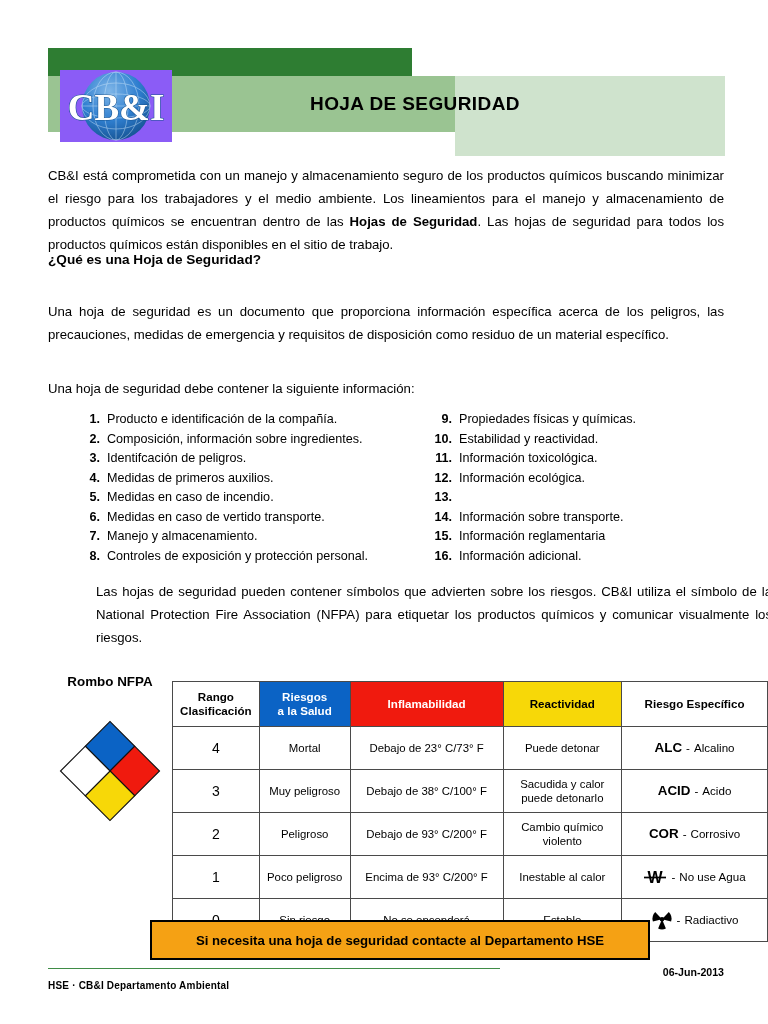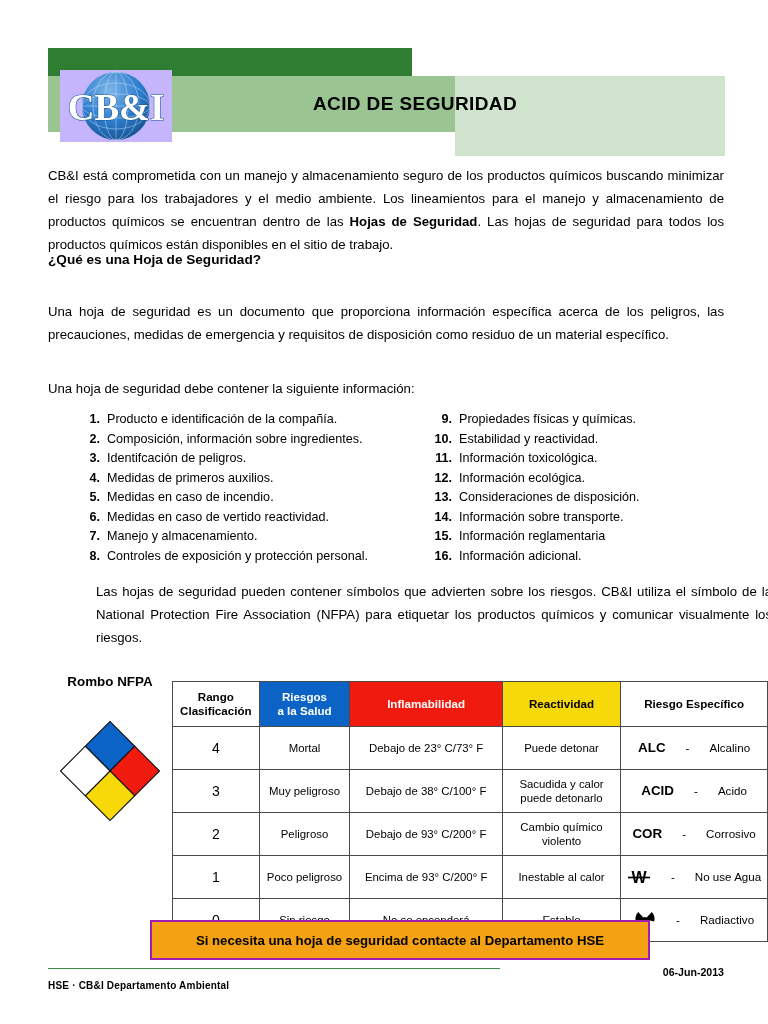--- a/index.html
+++ b/index.html
@@ -50,21 +50,21 @@
     font-weight: bold;
     letter-spacing: 0.4px;
     color: #000000;
     z-index: 6;
   }
   
   #logo-box {
     position: absolute;
     left: 60px; top: 70px;
     width: 112px; height: 72px;
-    background: #c4b5fd;
+    background: #8b5cf6;
     z-index: 7;
   }
   #logo-box svg { display: block; }
 
   
   .para {
     position: absolute;
     left: 48px;
     width: 676px;
     font-size: 13.2px;
@@ -160,34 +160,34 @@
   .col-react   { width: 113px; }
   .col-espec   { width: 140px; }
   th.hdr-salud  { background: #0b63c5 !important; color: #ffffff; }
   th.hdr-inflam { background: #f01a0e !important; color: #ffffff; }
   th.hdr-react  { background: #f7d808 !important; color: #000000; }
   td.cell-rango { font-weight: bold; font-size: 14px; }
   .risk-cell {
     display: flex;
     align-items: center;
     justify-content: center;
-    gap: 20px;
+    gap: 4px;
     white-space: nowrap;
   }
   .risk-code { font-weight: bold; font-size: 13.4px; }
   .risk-name { font-size: 11.6px; }
   .risk-sym { display: inline-block; line-height: 0; }
 
   
   #callout {
     position: absolute;
     left: 150px; top: 920px;
     width: 496px; height: 36px;
     background: #f5a114;
-    border: 2px solid #a21caf;
+    border: 2px solid #000000;
     display: flex;
     align-items: center;
     justify-content: center;
     font-size: 13.2px;
     font-weight: bold;
     color: #000;
   }
 
   
   #footer-rule {
@@ -233,21 +233,21 @@
         <ellipse cx="56" cy="36" rx="34" ry="23"></ellipse>
         <ellipse cx="56" cy="36" rx="12" ry="34"></ellipse>
         <ellipse cx="56" cy="36" rx="23" ry="34"></ellipse>
         <line x1="22" y1="36" x2="90" y2="36"></line>
         <line x1="56" y1="2" x2="56" y2="70"></line>
       </g>
       <text x="56" y="50" text-anchor="middle" font-family="'Liberation Serif', serif" font-size="37" font-weight="bold" fill="#ffffff" stroke="#17538f" stroke-width="1.1" paint-order="stroke">CB&amp;I</text>
     </svg>
   </div>
 
-  <div id="header-title">ACID DE SEGURIDAD</div>
+  <div id="header-title">HOJA DE SEGURIDAD</div>
 </div>
 
 <div class="para" style="top:164px;">
   <span>CB&amp;I está comprometida con un manejo y almacenamiento seguro de los productos químicos buscando minimizar el riesgo para los trabajadores y el medio ambiente. Los lineamientos para el manejo y almacenamiento de productos químicos se encuentran dentro de las </span><b>Hojas de Seguridad</b><span>. Las hojas de seguridad para todos los productos químicos están disponibles en el sitio de trabajo.</span>
 </div>
 
 <div class="h-q" style="top:252px;">¿Qué es una Hoja de Seguridad?</div>
 
 <div class="para" style="top:300px;">Una hoja de seguridad es un documento que proporciona información específica acerca de los peligros, las precauciones, medidas de emergencia y requisitos de disposición como residuo de un material específico.</div>
 
@@ -270,21 +270,21 @@
     <div class="li">
       <span class="li-num">4.</span>
       <span class="li-txt">Medidas de primeros auxilios.</span>
     </div>
     <div class="li">
       <span class="li-num">5.</span>
       <span class="li-txt">Medidas en caso de incendio.</span>
     </div>
     <div class="li">
       <span class="li-num">6.</span>
-      <span class="li-txt">Medidas en caso de vertido reactividad.</span>
+      <span class="li-txt">Medidas en caso de vertido transporte.</span>
     </div>
     <div class="li">
       <span class="li-num">7.</span>
       <span class="li-txt">Manejo y almacenamiento.</span>
     </div>
     <div class="li">
       <span class="li-num">8.</span>
       <span class="li-txt">Controles de exposición y protección personal.</span>
     </div>
   </div>
@@ -301,21 +301,20 @@
     <div class="li">
       <span class="li-num">11.</span>
       <span class="li-txt">Información toxicológica.</span>
     </div>
     <div class="li">
       <span class="li-num">12.</span>
       <span class="li-txt">Información ecológica.</span>
     </div>
     <div class="li">
       <span class="li-num">13.</span>
-      <span class="li-txt">Consideraciones de disposición.</span>
     </div>
     <div class="li">
       <span class="li-num">14.</span>
       <span class="li-txt">Información sobre transporte.</span>
     </div>
     <div class="li">
       <span class="li-num">15.</span>
       <span class="li-txt">Información reglamentaria</span>
     </div>
     <div class="li">

